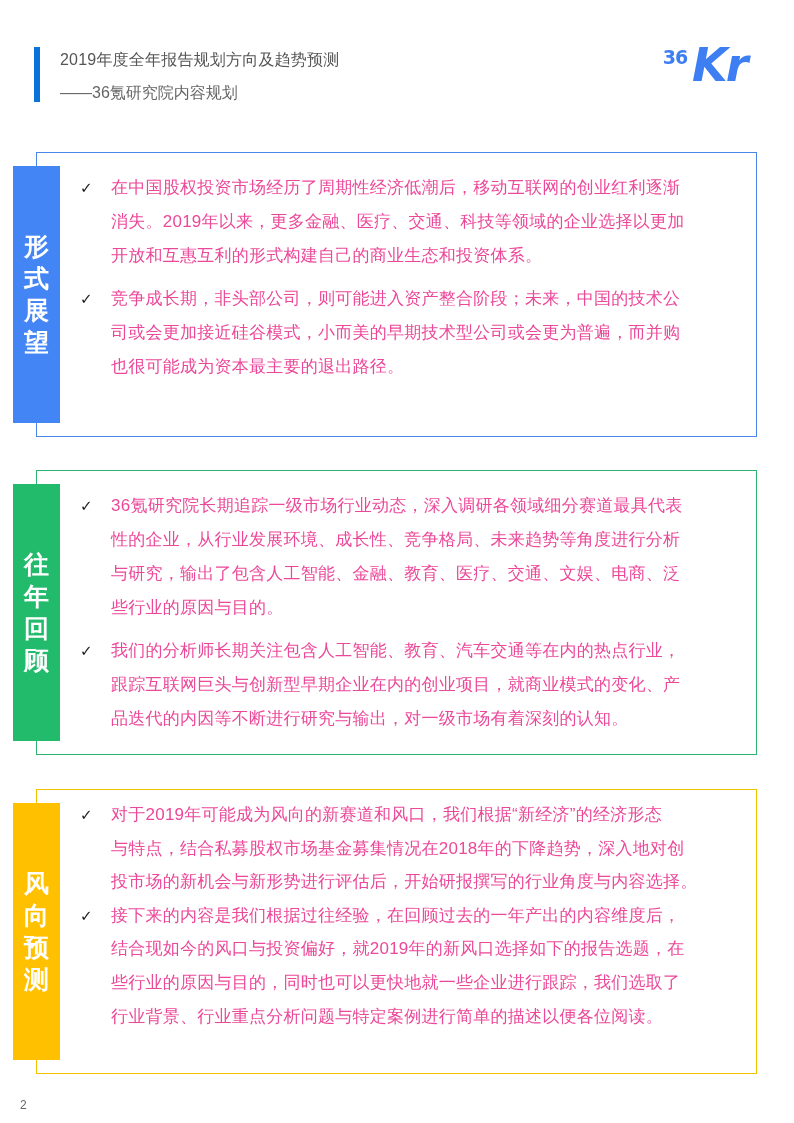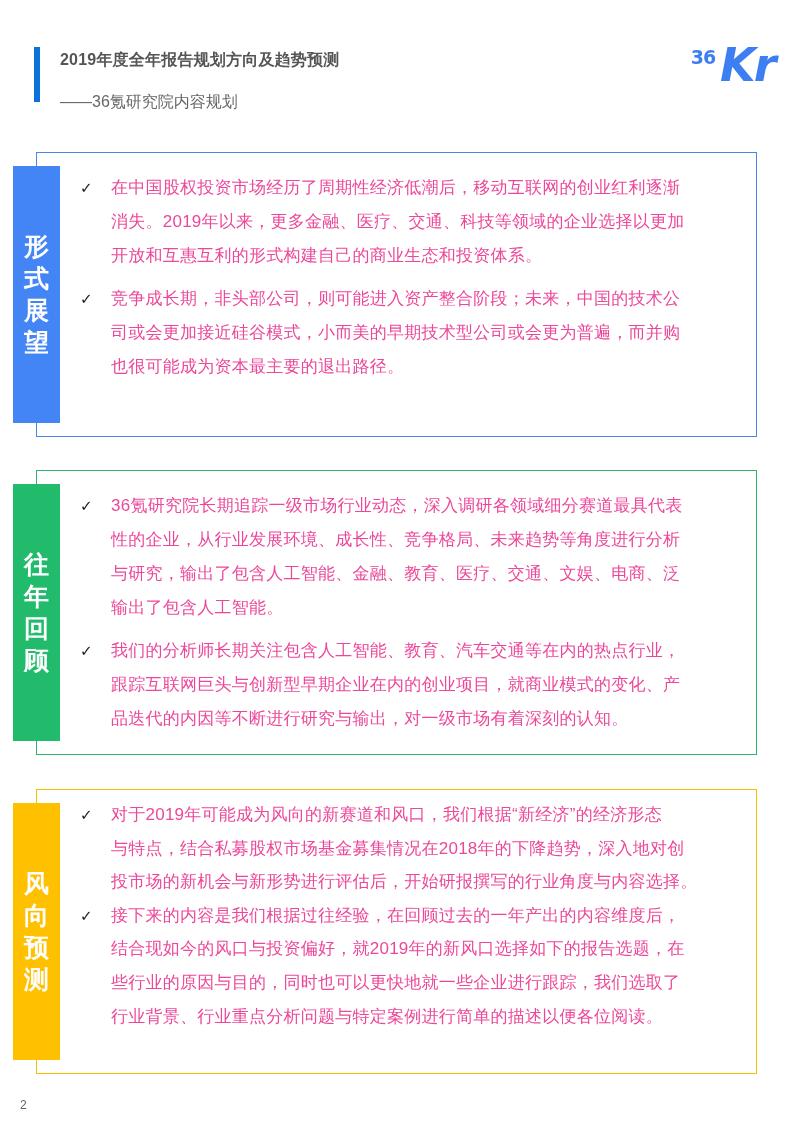--- a/index.html
+++ b/index.html
@@ -8,29 +8,29 @@
     background: #ffffff;
     font-family: "Liberation Sans", "DejaVu Sans", sans-serif;
     color: #1a1a1a;
   }
   .header-bar {
     position: absolute; left: 34px; top: 47px; width: 6px; height: 55px;
     background: #0a72d8;
   }
   .header-title {
     position: absolute; left: 60px; top: 50px;
-    font-size: 16px; font-weight: bold; color: #555555; letter-spacing: 0.2px;
+    font-size: 16px; font-weight: normal; color: #555555; letter-spacing: 0.2px;
     white-space: nowrap;
   }
   .header-subtitle {
-    position: absolute; left: 60px; top: 92px;
+    position: absolute; left: 60px; top: 83px;
     font-size: 16px; color: #666666; white-space: nowrap;
   }
   .logo {
-    position: absolute; left: 688px; top: 40px; height: 52px; width: 86px;
+    position: absolute; left: 660px; top: 40px; height: 52px; width: 86px;
     color: #3d7ff2; font-family: "DejaVu Sans", sans-serif; font-weight: bold;
   }
   .logo .l36 {
     position: absolute; left: 2px; top: 5px; font-size: 20px; letter-spacing: -1px;
     transform: scaleX(0.95);
   }
   .logo .lkr {
     position: absolute; left: 32px; top: -2px; font-size: 46px; letter-spacing: -2px;
     font-style: italic;
   }
@@ -109,21 +109,21 @@
     <span>年</span>
     <span>回</span>
     <span>顾</span>
   </div>
   <div class="content">
     <div class="bullet">
       <span class="check">✓</span>
       <span class="line">36氪研究院长期追踪一级市场行业动态，深入调研各领域细分赛道最具代表</span>
       <span class="line">性的企业，从行业发展环境、成长性、竞争格局、未来趋势等角度进行分析</span>
       <span class="line">与研究，输出了包含人工智能、金融、教育、医疗、交通、文娱、电商、泛</span>
-      <span class="line">输出了包含人工智能。</span>
+      <span class="line">些行业的原因与目的。</span>
     </div>
     <div class="bullet">
       <span class="check">✓</span>
       <span class="line">我们的分析师长期关注包含人工智能、教育、汽车交通等在内的热点行业，</span>
       <span class="line">跟踪互联网巨头与创新型早期企业在内的创业项目，就商业模式的变化、产</span>
       <span class="line">品迭代的内因等不断进行研究与输出，对一级市场有着深刻的认知。</span>
     </div>
   </div>
 </div>
 

